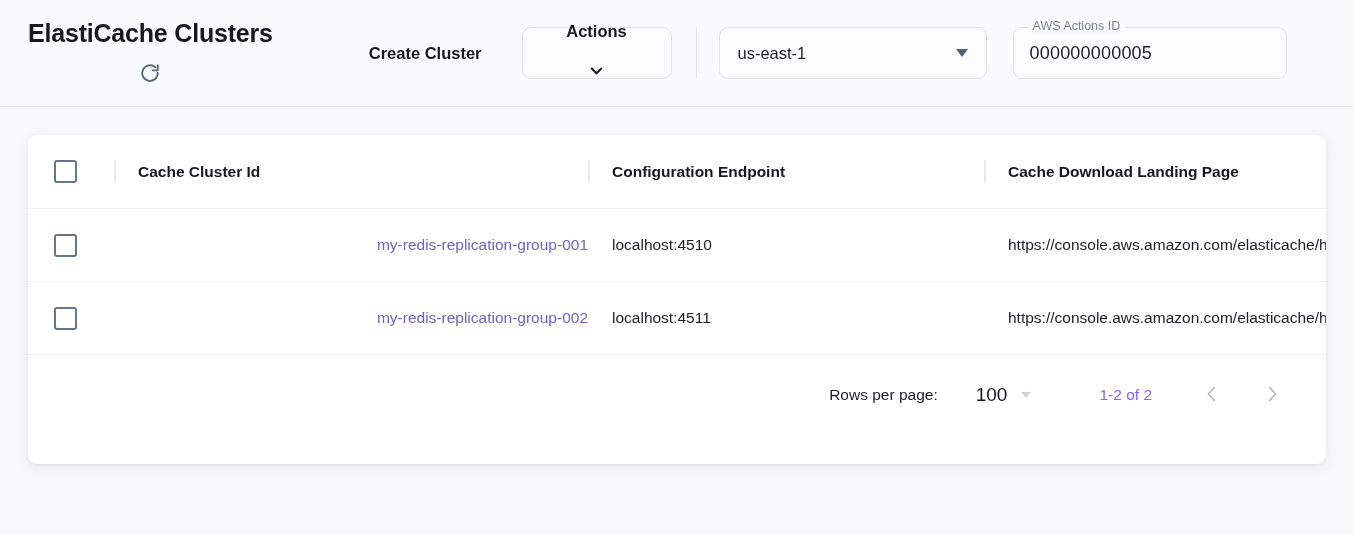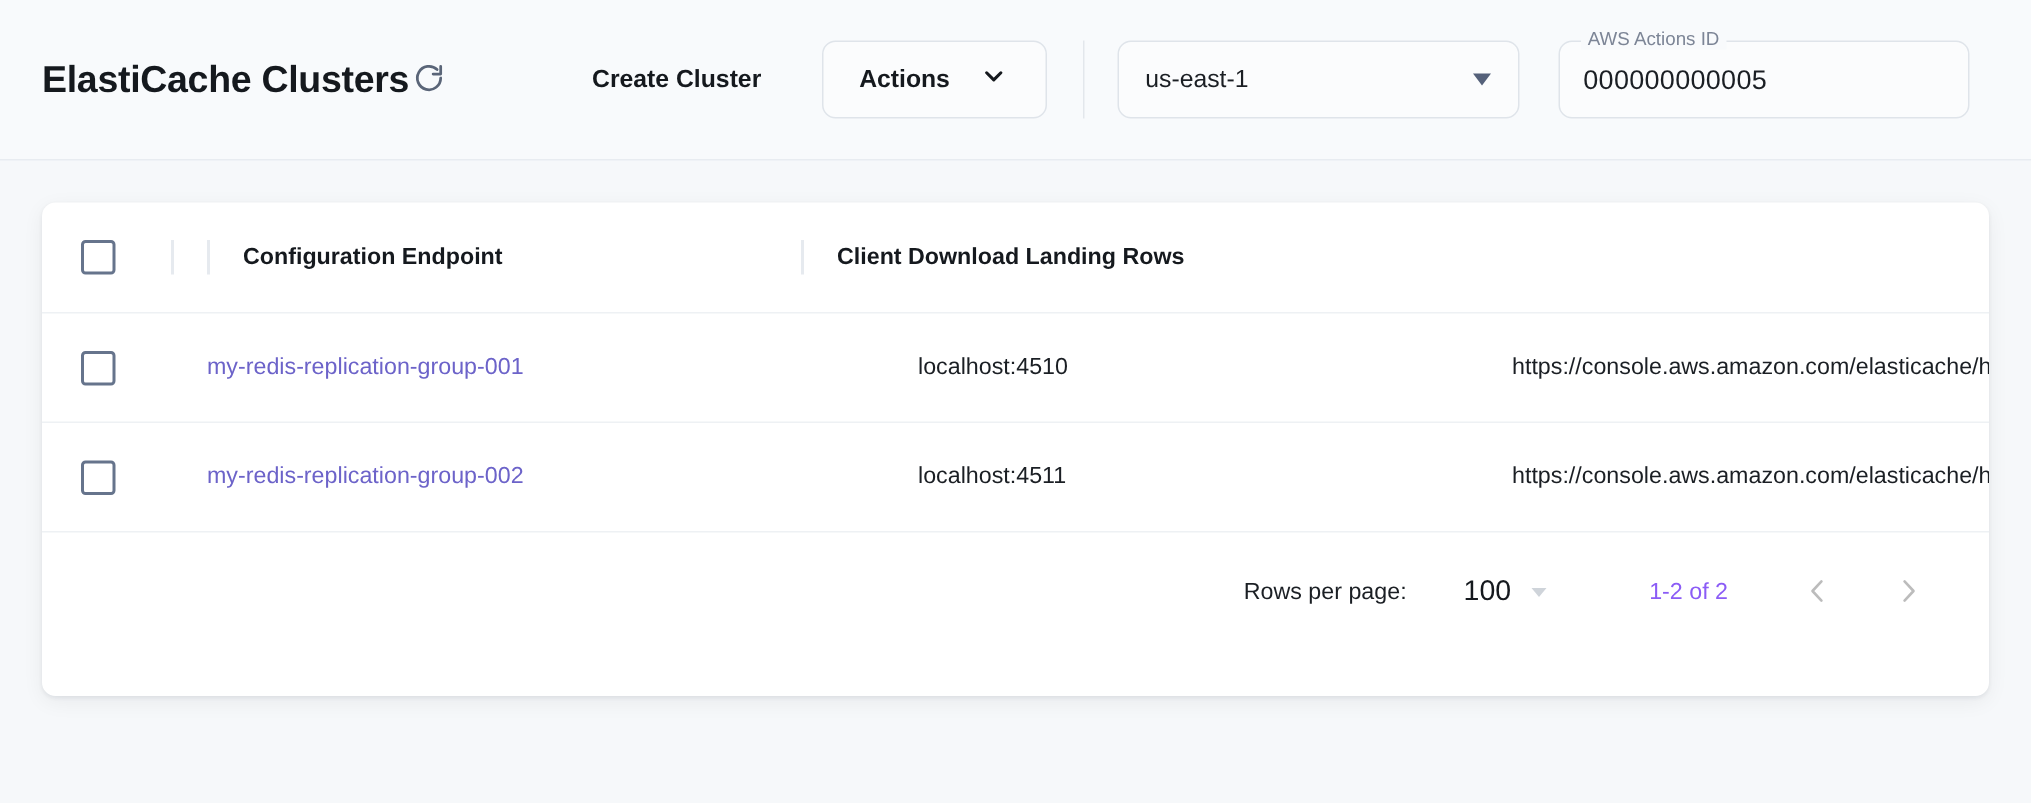--- a/index.html
+++ b/index.html
@@ -24,20 +24,22 @@
     background: #f8fafc;
     border-bottom: 1px solid #e8ecf1;
     display: flex;
     align-items: center;
     padding: 0 20px 0 28px;
   }
 
   .title-group {
     display: flex;
     align-items: center;
+    gap: 14px;
+    flex-direction: column;
   }
 
   .page-title {
     font-size: 25px;
     font-weight: bold;
     letter-spacing: -0.2px;
     color: #15191e;
     white-space: nowrap;
   }
 
@@ -77,20 +79,21 @@
     gap: 20px;
     background: #fbfcfd;
     border: 1px solid #dfe4ea;
     border-radius: 9px;
     font-family: inherit;
     font-size: 16.5px;
     font-weight: bold;
     color: #15191e;
     cursor: pointer;
     white-space: nowrap;
+    flex-direction: column;
   }
 
   .vdivider {
     width: 1px;
     height: 52px;
     background: #e3e7ec;
     margin: 0 22px 0 24px;
   }
 
   .region-select {
@@ -216,20 +219,21 @@
 
   .td {
     font-size: 15.5px;
     color: #1b1f24;
     white-space: nowrap;
   }
 
   .td.link {
     color: #6c63c9;
     cursor: pointer;
+    text-align: right;
   }
 
   .td.url {
     overflow: hidden;
     text-overflow: clip;
   }
 
   
   .pagination {
     height: 80px;
@@ -330,24 +334,25 @@
 </div>
 
 <div class="content-area">
   <div class="card">
 
     <div class="grid-row grid-header">
       <div class="cell-check">
         <div class="checkbox"></div>
       </div>
       <div class="col-sep"></div>
+      <div class="col-cluster th">Cache Cluster Id</div>
       <div class="col-sep"></div>
       <div class="col-endpoint th">Configuration Endpoint</div>
       <div class="col-sep"></div>
-      <div class="col-landing th">Client Download Landing Rows</div>
+      <div class="col-landing th">Cache Download Landing Page</div>
     </div>
 
     <div class="grid-row grid-body-row">
       <div class="cell-check">
         <div class="checkbox"></div>
       </div>
       <div class="col-sep invisible"></div>
       <div class="col-cluster td link">my-redis-replication-group-001</div>
       <div class="col-sep invisible"></div>
       <div class="col-endpoint td">localhost:4510</div>

